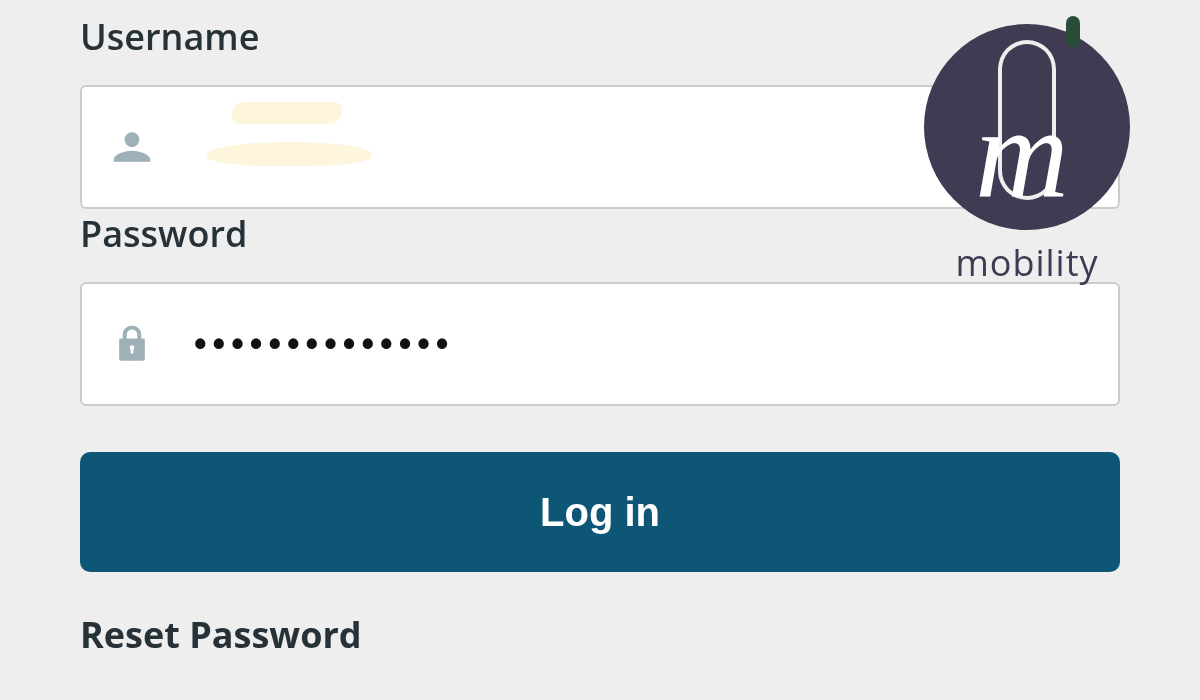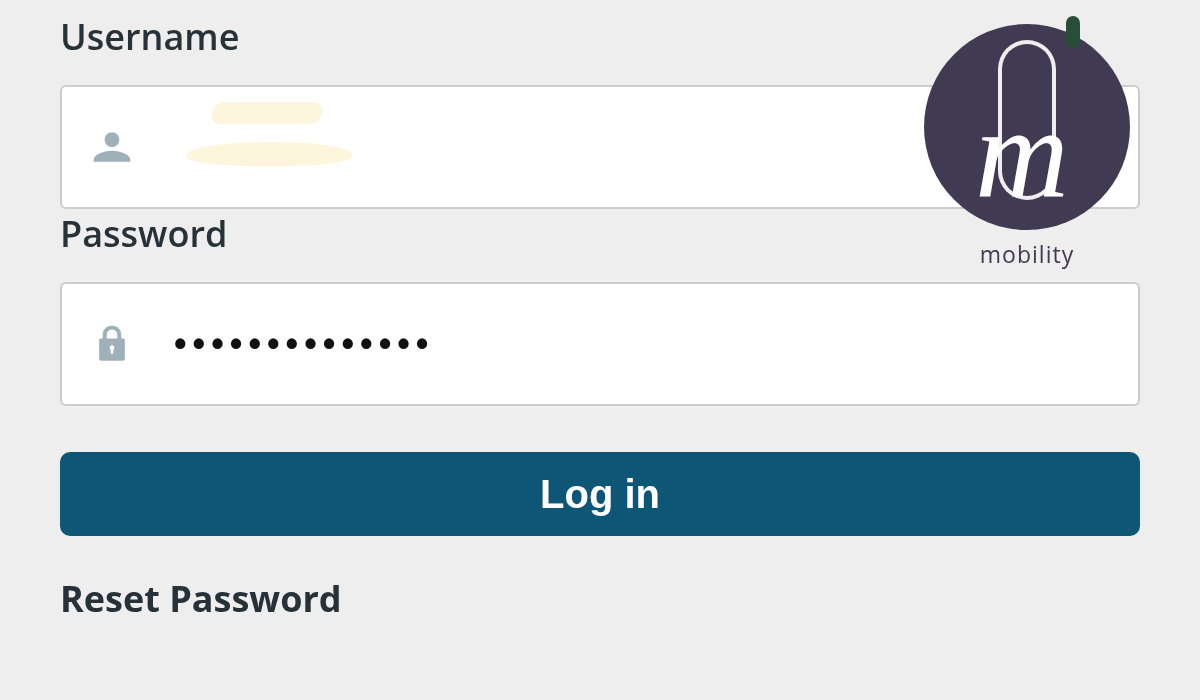--- a/index.html
+++ b/index.html
@@ -9,21 +9,21 @@
     }
     body {
       width: 1200px;
       height: 700px;
       background-color: #eeeeee;
       font-family: "Segoe UI", "Open Sans", Arial, sans-serif;
       position: relative;
       overflow: hidden;
     }
     .login-container {
-      padding: 0 60px;
+      padding: 0 80px;
     }
     .field-label {
       font-size: 36px;
       font-weight: 600;
       color: #263238;
       margin-bottom: 24px;
     }
     .username-label {
       margin-top: 12px;
     }
@@ -52,21 +52,21 @@
       font-weight: 700;
       color: #111;
       flex: 1;
       background: transparent;
       letter-spacing: 6px;
       font-family: Arial, sans-serif;
     }
     .login-button {
       margin-top: 46px;
       width: 100%;
-      height: 84px;
+      height: 120px;
       background: #0e5675;
       color: #ffffff;
       font-size: 40px;
       font-weight: 600;
       border: none;
       border-radius: 10px;
       cursor: pointer;
     }
     .reset-link-wrapper {
       text-align: left;
@@ -95,21 +95,21 @@
     .logo-antenna {
       position: absolute;
       top: -6px;
       right: 52px;
       width: 14px;
       height: 32px;
       background: #2a4d3a;
       border-radius: 7px;
     }
     .logo-text {
-      font-size: 23px;
+      font-size: 36px;
       color: #403a52;
       margin-top: 6px;
       letter-spacing: 1px;
       font-weight: 400;
     }
     .smudge {
       position: absolute;
       background: #fdf6dc;
       border-radius: 10px;
     }

